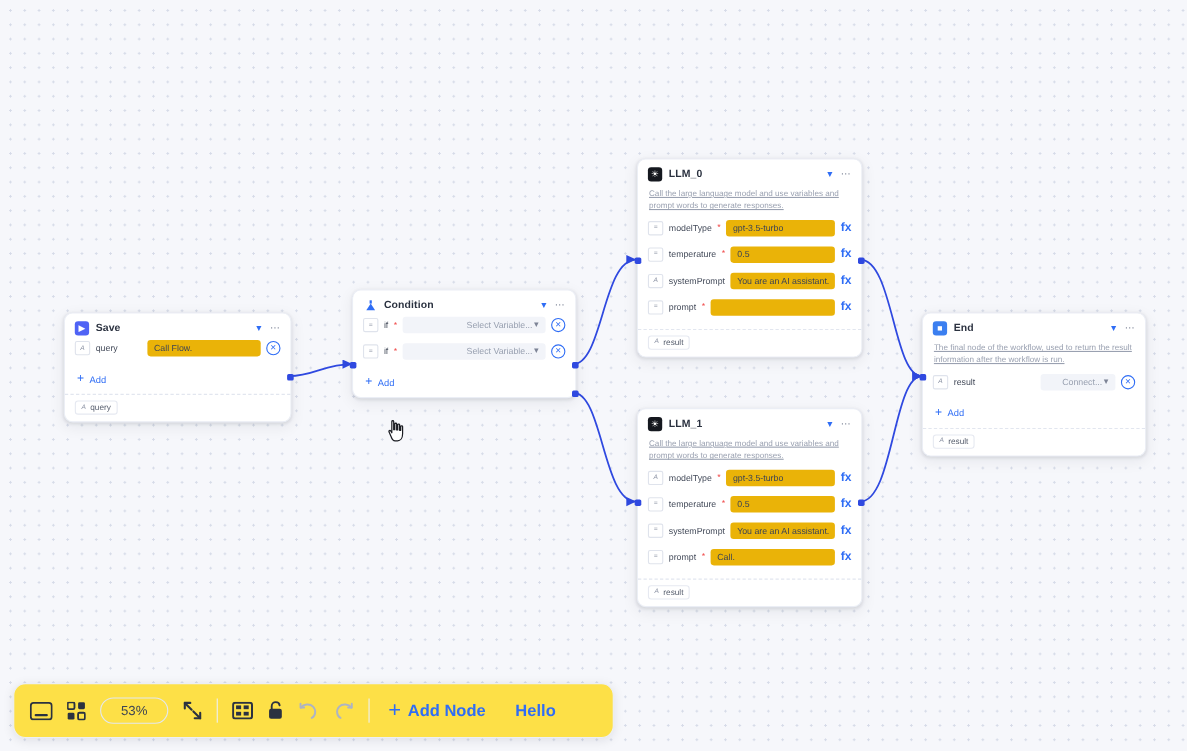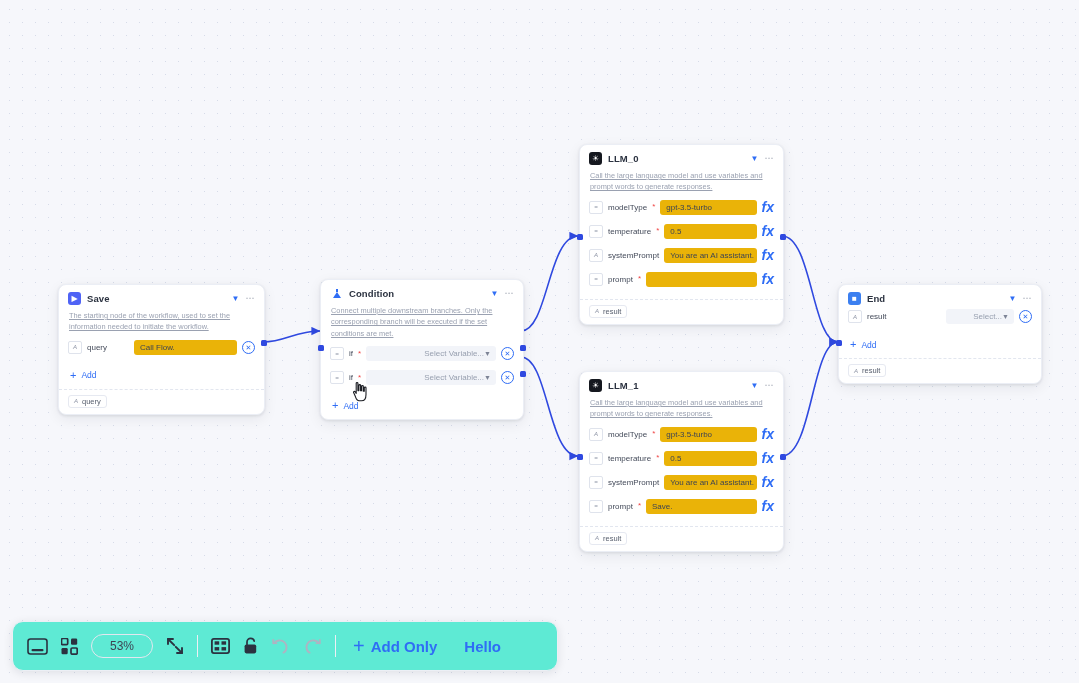--- a/index.html
+++ b/index.html
@@ -49,21 +49,21 @@
     display:flex;align-items:center;justify-content:center;
     font-size:6px;color:#8c93a4;line-height:1;flex:0 0 auto;font-style:italic;
   }
   .flabel{font-size:8px;color:#444b5a;white-space:nowrap;}
   .req{color:#f04444;font-size:8px;line-height:1;}
   .fval{
     flex:1 1 auto;height:15px;background:#eab308;border-radius:3px;
     display:flex;align-items:center;padding:0 6px;
     font-size:8px;color:#3d4453;overflow:hidden;white-space:nowrap;
   }
-  .fx{color:#2f6df5;font-size:14px;font-style:italic;font-weight:700;flex:0 0 auto;cursor:pointer;text-align:right;}
+  .fx{color:#2f6df5;font-size:11px;font-weight:700;flex:0 0 auto;cursor:pointer;text-align:right;}
   .sel{
     flex:1 1 auto;height:15px;background:#f2f4f9;border-radius:3px;
     display:flex;align-items:center;justify-content:flex-end;padding:0 5px 0 7px;
     font-size:8px;color:#98a0b0;cursor:pointer;
   }
   .caret{color:#7d8496;font-size:7px;}
   .xbtn{
     width:11px;height:11px;border-radius:50%;border:1px solid #2f6df5;color:#2f6df5;
     display:flex;align-items:center;justify-content:center;font-size:7px;line-height:1;
     flex:0 0 auto;cursor:pointer;
@@ -77,21 +77,21 @@
   .otag{
     display:flex;align-items:center;gap:4px;border:1px solid #e6e9f1;border-radius:3px;
     padding:1px 5px;font-size:7.5px;color:#59606f;background:#fff;
   }
   .otag .tb{font-size:6px;color:#8c93a4;font-style:italic;}
   
   .port{position:absolute;width:6px;height:6px;background:#2f49e0;border-radius:1.5px;}
   
   #toolbar{
     position:absolute;left:12px;bottom:12px;height:48px;width:516px;
-    background:#5eead4;border-radius:11px;border:1px solid #eceff5;
+    background:#fde047;border-radius:11px;border:1px solid #eceff5;
     box-shadow:0 2px 10px rgba(16,24,40,.10);
     display:flex;align-items:center;padding:0 14px;gap:13px;
   }
   .tb-ico{display:flex;align-items:center;justify-content:center;cursor:pointer;}
   .zoom{
     border:1px solid #e3e7ef;border-radius:13px;height:22px;width:60px;
     display:flex;align-items:center;justify-content:center;
     font-size:12px;color:#3d4453;cursor:pointer;
   }
   .tb-sep{width:1px;height:22px;background:#edeff4;}
@@ -123,21 +123,20 @@
   </svg>
 
   <div class="node" style="left:58px;top:284px;width:205px;">
     <div class="node-hd">
       <span class="node-ico ico-start">▶</span>
       <span class="node-title">Save</span>
       <span class="hd-sp"></span>
       <span class="hd-btn">▼</span>
       <span class="hd-dots">⋯</span>
     </div>
-    <div class="node-desc">The starting node of the workflow, used to set the information needed to initiate the workflow.</div>
     <div class="rows">
       <div class="row">
         <span class="tbadge">A</span>
         <span class="flabel">query</span>
         <span class="fval" style="margin-left:22px;">Call Flow.</span>
         <span class="xbtn">✕</span>
       </div>
     </div>
     <div class="addbtn">
       <span class="pl">+</span>
@@ -145,34 +144,33 @@
     </div>
     <div class="outbar">
       <span class="otag">
         <span class="tb">A</span>
         <span>query</span>
       </span>
     </div>
     <div class="port" style="right:-3px;top:55px;"></div>
   </div>
 
-  <div class="node" style="left:320px;top:279px;width:202px;">
+  <div class="node" style="left:320px;top:263px;width:202px;">
     <div class="node-hd">
       <span class="node-ico ico-cond">
         <svg width="12" height="12" viewBox="0 0 12 12">
             <path d="M2 10 L6 4 L10 10 Z" fill="#2f6df5"></path>
             <rect x="5" y="1" width="2" height="3" fill="#2f6df5"></rect>
           </svg>
       </span>
       <span class="node-title">Condition</span>
       <span class="hd-sp"></span>
       <span class="hd-btn">▼</span>
       <span class="hd-dots">⋯</span>
     </div>
-    <div class="node-desc">Connect multiple downstream branches. Only the corresponding branch will be executed if the set conditions are met.</div>
     <div class="rows">
       <div class="row">
         <span class="tbadge">=</span>
         <span class="flabel">if</span>
         <span class="req">*</span>
         <span class="sel">
           <span>Select Variable...</span>
           <span class="caret">▼</span>
         </span>
         <span class="xbtn">✕</span>
@@ -272,21 +270,21 @@
       <div class="row">
         <span class="tbadge">=</span>
         <span class="flabel">systemPrompt</span>
         <span class="fval">You are an AI assistant.</span>
         <span class="fx">fx</span>
       </div>
       <div class="row">
         <span class="tbadge">=</span>
         <span class="flabel">prompt</span>
         <span class="req">*</span>
-        <span class="fval">Save.</span>
+        <span class="fval">Call.</span>
         <span class="fx">fx</span>
       </div>
     </div>
     <div class="outbar">
       <span class="otag">
         <span class="tb">A</span>
         <span>result</span>
       </span>
     </div>
     <div class="port" style="left:-3px;top:82px;"></div>
@@ -294,27 +292,28 @@
   </div>
 
   <div class="node" style="left:838px;top:284px;width:202px;">
     <div class="node-hd">
       <span class="node-ico ico-end">■</span>
       <span class="node-title">End</span>
       <span class="hd-sp"></span>
       <span class="hd-btn">▼</span>
       <span class="hd-dots">⋯</span>
     </div>
+    <div class="node-desc">The final node of the workflow, used to return the result information after the workflow is run.</div>
     <div class="rows">
       <div class="row">
         <span class="tbadge">A</span>
         <span class="flabel">result</span>
         <span style="flex:1 1 auto;"></span>
         <span class="sel" style="flex:0 0 auto;width:56px;">
-          <span>Select...</span>
+          <span>Connect...</span>
           <span class="caret">▼</span>
         </span>
         <span class="xbtn">✕</span>
       </div>
     </div>
     <div class="addbtn">
       <span class="pl">+</span>
       <span>Add</span>
     </div>
     <div class="outbar">
@@ -381,16 +380,16 @@
   </span>
   <span class="tb-ico">
     <svg width="19" height="18" viewBox="0 0 19 18">
       <path d="M13.5 6.2 L16.8 6.2 L16.8 2.8" fill="none" stroke="#aeb4c2" stroke-width="1.8" stroke-linecap="round" stroke-linejoin="round"></path>
       <path d="M16.4 6.4 C14 3 8.4 2.4 5.4 5.4 C2.4 8.4 3 14 6.6 15.6" fill="none" stroke="#aeb4c2" stroke-width="1.8" stroke-linecap="round"></path>
     </svg>
   </span>
   <span class="tb-sep"></span>
   <span class="tb-act" style="margin-left:4px;">
     <span class="pl">+</span>
-    <span>Add Only</span>
+    <span>Add Node</span>
   </span>
   <span class="tb-act" style="margin-left:14px;">Hello</span>
 </div>
 
 </body></html>

